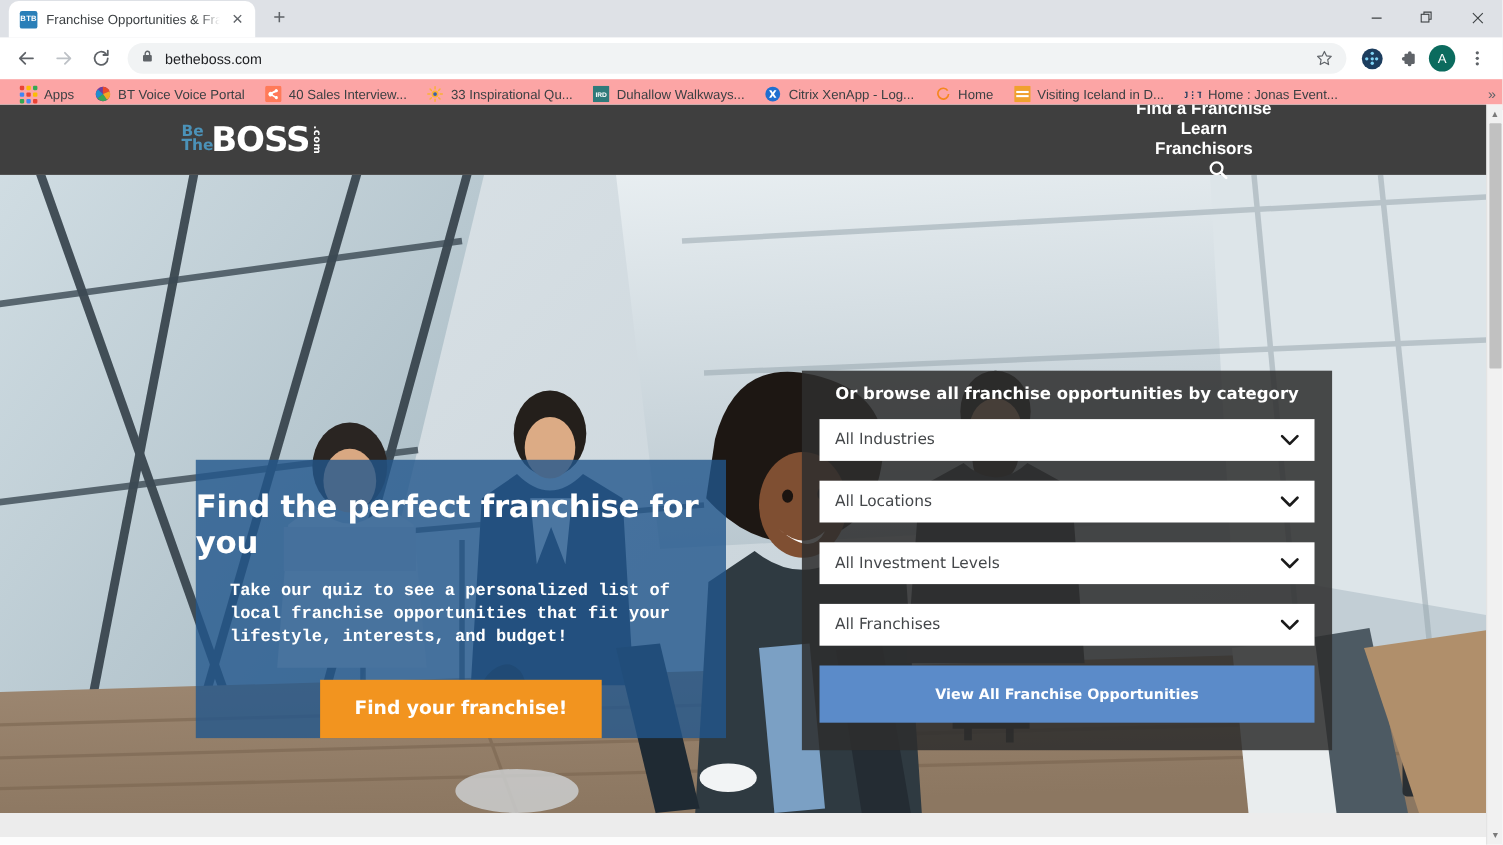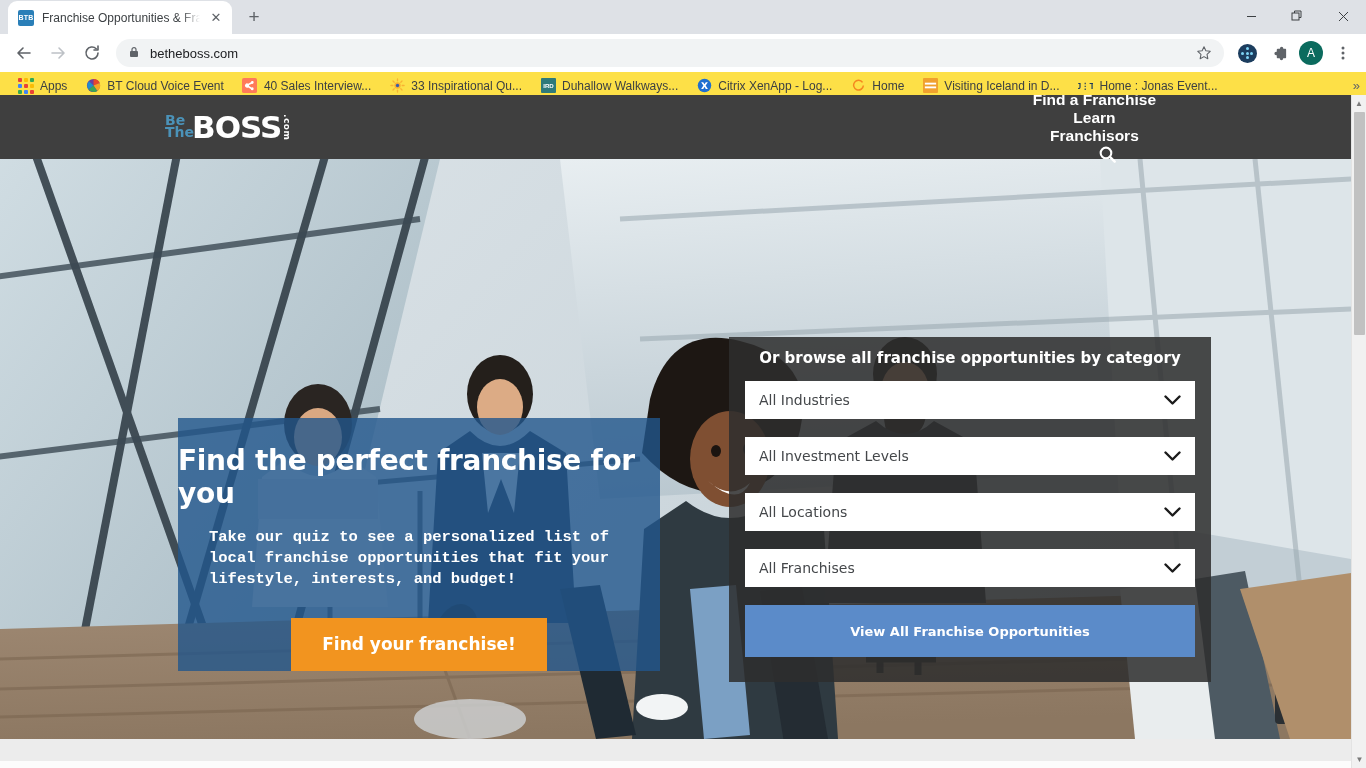--- a/index.html
+++ b/index.html
@@ -80,21 +80,21 @@
   .ext-blue .dots i {
     position: absolute; width: 3px; height: 3px; border-radius: 50%; background: #7fd4f5;
   }
   .avatar {
     width: 24px; height: 24px; border-radius: 50%; background: #0b6b5e;
     color: #fff; font-size: 12px; font-weight: 500;
     display: flex; align-items: center; justify-content: center;
   }
 
   .bookmarks {
-    height: 28px; background: #fde047; display: flex; align-items: center;
+    height: 28px; background: #fca5a5; display: flex; align-items: center;
     padding: 0 10px; gap: 2px; border-bottom: 1px solid #dadce0;
     overflow: hidden; position: relative;
   }
   .bm {
     display: flex; align-items: center; gap: 6px;
     padding: 3px 8px; border-radius: 4px; flex: 0 0 auto;
   }
   .bm-label { font-size: 12px; color: #3c4043; white-space: nowrap; }
   .bm-ico { width: 16px; height: 16px; flex: 0 0 16px; display: flex; align-items: flex-start; justify-content: center; }
   .appsgrid { display: grid; grid-template-columns: repeat(3,4px); grid-gap: 2px; }
@@ -326,21 +326,21 @@
     <div class="bm">
       <span class="bm-ico">
         <svg width="15" height="15" viewBox="0 0 16 16">
           <circle cx="8" cy="8" r="7" fill="#6b3fa0"></circle>
           <path d="M8 1a7 7 0 0 1 6.5 4.4L8 8z" fill="#e8472b"></path>
           <path d="M14.5 5.4A7 7 0 0 1 12 13.8L8 8z" fill="#f5a623"></path>
           <path d="M12 13.8A7 7 0 0 1 2.6 12L8 8z" fill="#3aa655"></path>
           <path d="M2.6 12A7 7 0 0 1 3.2 3.5L8 8z" fill="#1f8ecd"></path>
         </svg>
       </span>
-      <span class="bm-label">BT Cloud Voice Event</span>
+      <span class="bm-label">BT Voice Voice Portal</span>
     </div>
 
     <div class="bm">
       <span class="bm-ico">
         <svg width="15" height="15" viewBox="0 0 16 16">
             <rect width="16" height="16" rx="2" fill="#ff7a59"></rect>
             <path d="M10.6 6.2a1.5 1.5 0 1 0-1.1-1.8L6.6 6.1a2.3 2.3 0 1 0 .1 3.9l2.7 1.6a1.5 1.5 0 1 0 1.2-1.6 1.5 1.5 0 0 0-.5.1L7.5 8.6a2.3 2.3 0 0 0 0-1.2z" fill="#fff"></path>
           </svg>
       </span>
       <span class="bm-label">40 Sales Interview...</span>
@@ -582,30 +582,30 @@
           <div class="select-row">
             <span>All Industries</span>
             <span class="chev">
               <svg width="17" height="11" viewBox="0 0 17 11">
                   <polyline points="1.5,1.5 8.5,8.5 15.5,1.5" fill="none" stroke="#1b1b1b" stroke-width="2.4" stroke-linecap="round" stroke-linejoin="round"></polyline>
                 </svg>
             </span>
           </div>
 
           <div class="select-row">
-            <span>All Investment Levels</span>
+            <span>All Locations</span>
             <span class="chev">
               <svg width="17" height="11" viewBox="0 0 17 11">
                   <polyline points="1.5,1.5 8.5,8.5 15.5,1.5" fill="none" stroke="#1b1b1b" stroke-width="2.4" stroke-linecap="round" stroke-linejoin="round"></polyline>
                 </svg>
             </span>
           </div>
 
           <div class="select-row">
-            <span>All Locations</span>
+            <span>All Investment Levels</span>
             <span class="chev">
               <svg width="17" height="11" viewBox="0 0 17 11">
                   <polyline points="1.5,1.5 8.5,8.5 15.5,1.5" fill="none" stroke="#1b1b1b" stroke-width="2.4" stroke-linecap="round" stroke-linejoin="round"></polyline>
                 </svg>
             </span>
           </div>
 
           <div class="select-row">
             <span>All Franchises</span>
             <span class="chev">

